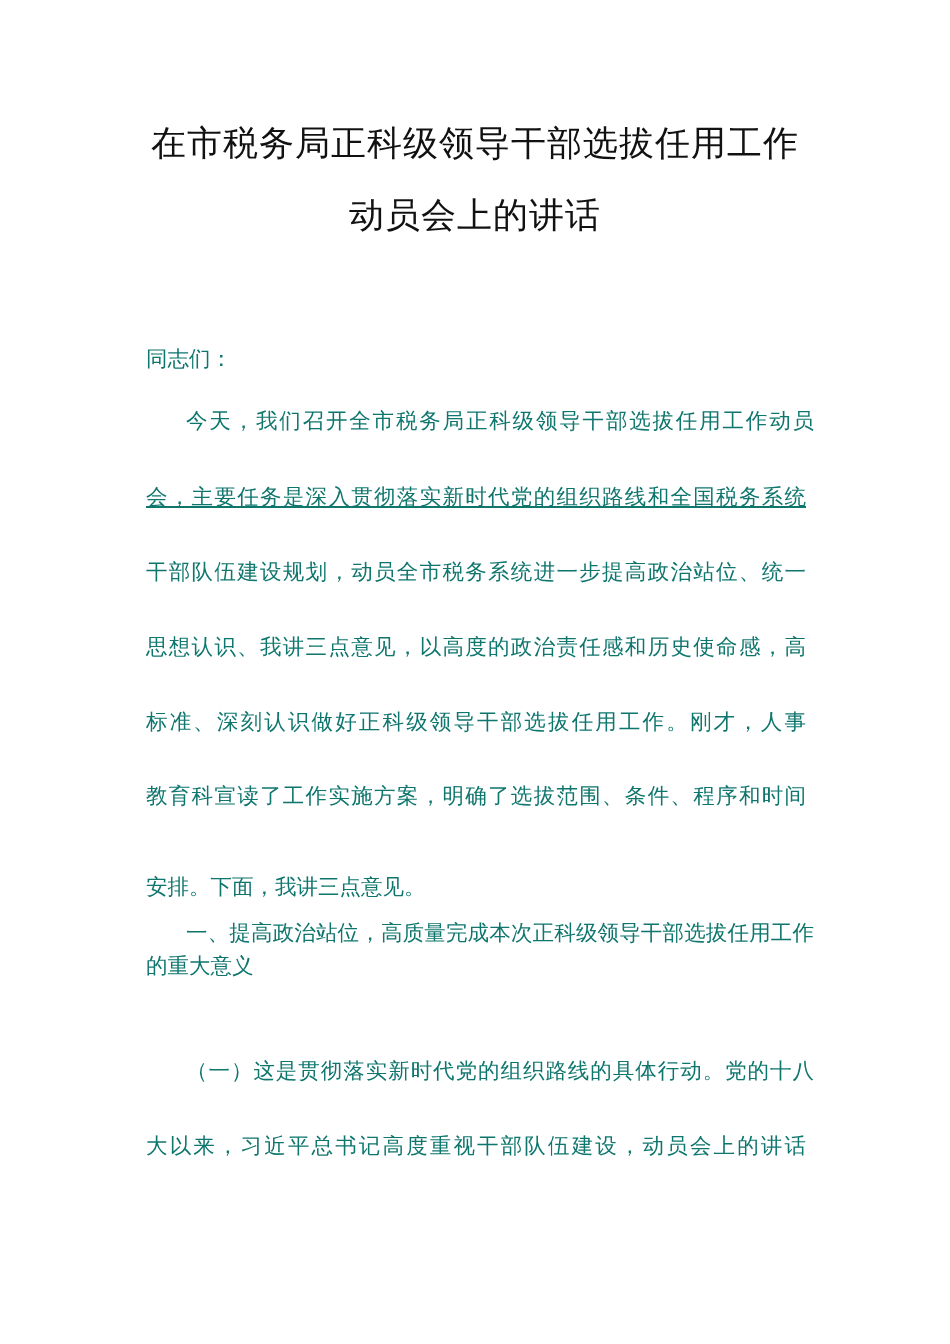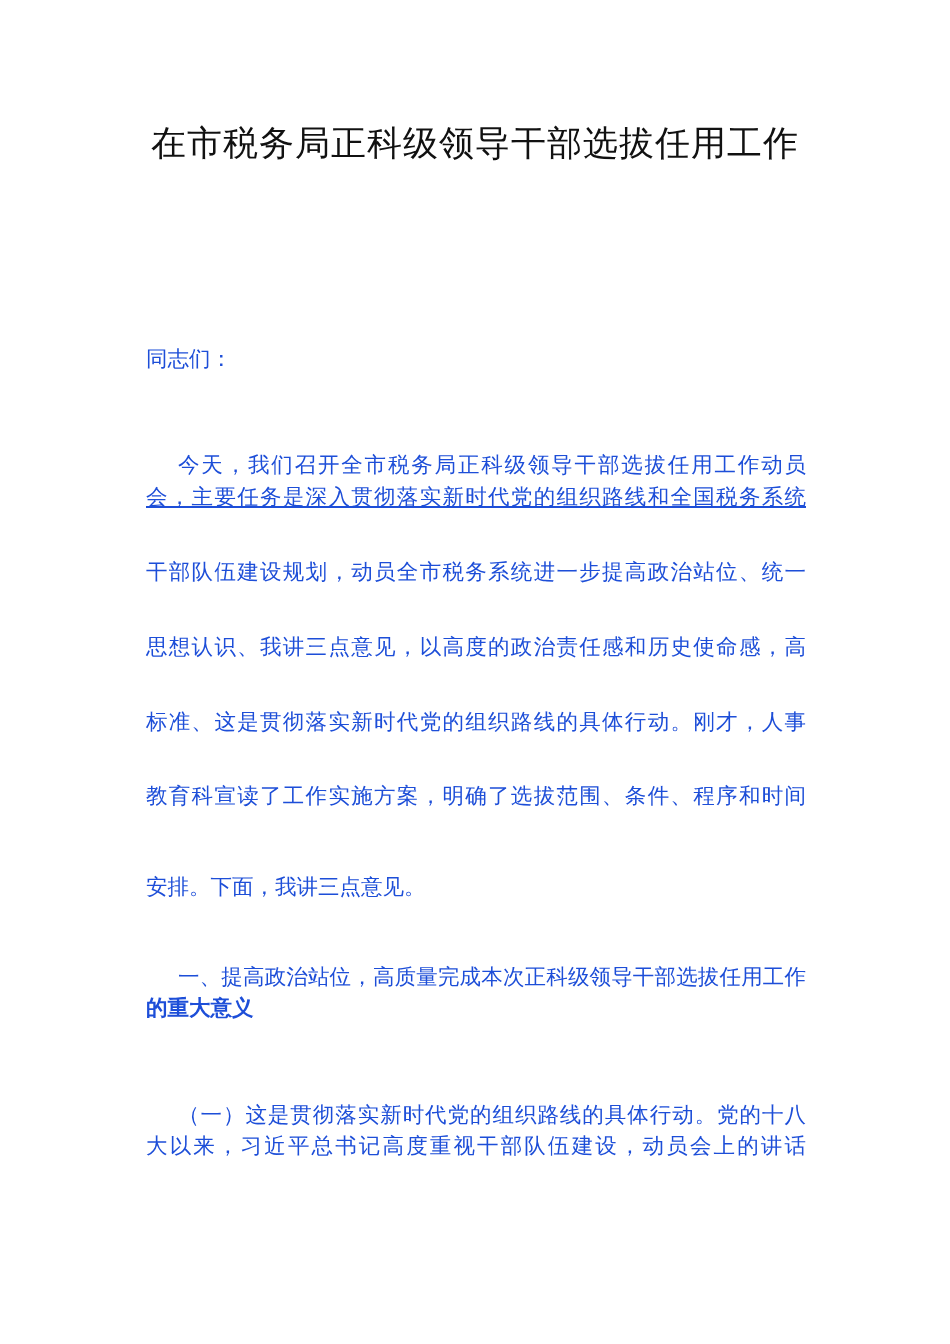--- a/index.html
+++ b/index.html
@@ -34,47 +34,48 @@
       color: #111;
     }
     .line {
       position: absolute;
       left: 146px;
       width: 660px;
       font-size: 21.5px;
       white-space: nowrap;
       text-align: justify;
       text-align-last: justify;
-      color: #1d4ed8;
+      color: #0f766e;
     }
     .line.short { text-align-last: left; }
-    .line.indent { left: 178px; width: 628px; margin-top: 44px; }
+    .line.indent { left: 186px; width: 628px; }
   </style>
 </head>
 <body>
 
 <div class="page">
 
   <div class="title-line" style="top:120px;">在市税务局正科级领导干部选拔任用工作</div>
+  <div class="title-line" style="top:192px;">动员会上的讲话</div>
 
   <div class="line short" style="top:344px;">同志们：</div>
 
   <div>
     <div class="line indent" style="top:406px;">今天，我们召开全市税务局正科级领导干部选拔任用工作动员</div>
     <div class="line" style="top:482px;text-decoration:underline;">会，主要任务是深入贯彻落实新时代党的组织路线和全国税务系统</div>
     <div class="line" style="top:557px;">干部队伍建设规划，动员全市税务系统进一步提高政治站位、统一</div>
     <div class="line" style="top:632px;">思想认识、我讲三点意见，以高度的政治责任感和历史使命感，高</div>
-    <div class="line" style="top:707px;">标准、这是贯彻落实新时代党的组织路线的具体行动。刚才，人事</div>
+    <div class="line" style="top:707px;">标准、深刻认识做好正科级领导干部选拔任用工作。刚才，人事</div>
     <div class="line" style="top:781px;">教育科宣读了工作实施方案，明确了选拔范围、条件、程序和时间</div>
     <div class="line short" style="top:872px;">安排。下面，我讲三点意见。</div>
   </div>
 
   <div>
     <div class="line indent" style="top:918px;">一、提高政治站位，高质量完成本次正科级领导干部选拔任用工作</div>
-    <div class="line short" style="top:993px;font-weight:bold;">的重大意义</div>
+    <div class="line short" style="top:951px;">的重大意义</div>
   </div>
 
   <div>
     <div class="line indent" style="top:1056px;">（一）这是贯彻落实新时代党的组织路线的具体行动。党的十八</div>
     <div class="line" style="top:1131px;">大以来，习近平总书记高度重视干部队伍建设，动员会上的讲话</div>
   </div>
 
 </div>
 
 </body></html>

